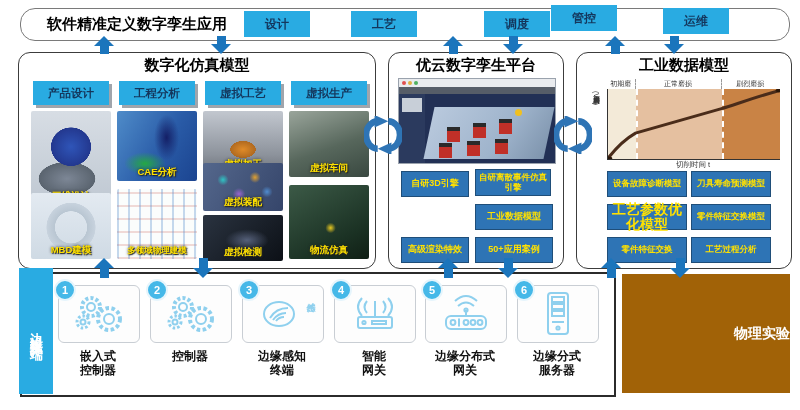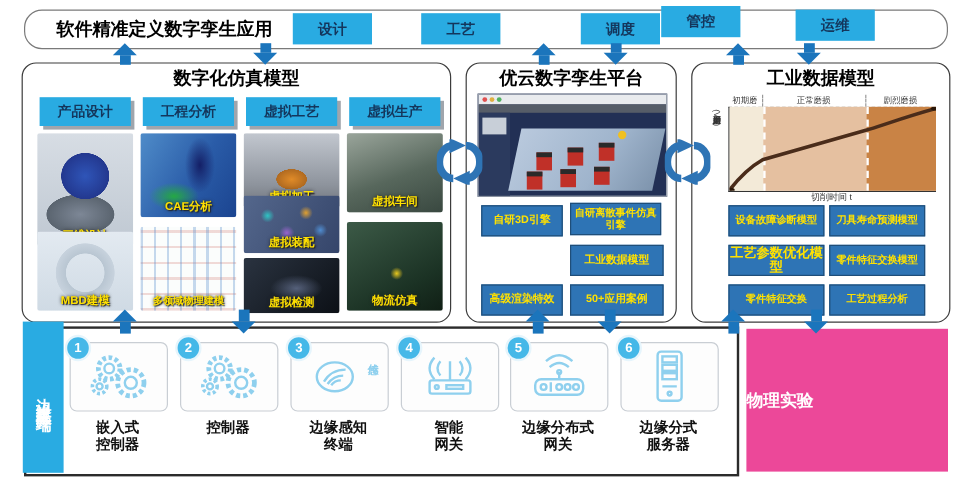--- a/index.html
+++ b/index.html
@@ -80,22 +80,22 @@
   .sidebar{position:absolute;left:19px;top:268px;width:34px;height:126px;background:#29abe2;z-index:4;
            display:flex;align-items:center;justify-content:center;}
   .sidebar span{writing-mode:vertical-rl;color:#fff;font-size:13px;font-weight:bold;letter-spacing:3px;}
   .devbox{position:absolute;top:285px;width:80px;height:56px;border:1.5px solid #c9ced4;border-radius:6px;
           background:#fdfdfd;display:flex;align-items:center;justify-content:center;}
   .badge{position:absolute;top:279px;width:18px;height:18px;border-radius:50%;background:#45b8e8;border:2px solid #e6f5fc;
          color:#fff;font-size:11px;font-weight:bold;display:flex;align-items:center;justify-content:center;z-index:5;}
   .devlabel{position:absolute;top:349px;width:96px;text-align:center;font-size:12px;font-weight:bold;color:#111;line-height:1.2;}
   .devlabel span{display:block;}
   .sensor-txt{position:absolute;writing-mode:vertical-rl;color:#8fd0ee;font-size:9px;font-weight:bold;}
-  .physical{position:absolute;left:622px;top:274px;width:168px;height:119px;background:#ec4899;
-            display:flex;align-items:center;justify-content:flex-start;color:#fff;font-size:14px;font-weight:bold;cursor:pointer;}
+  .physical{position:absolute;left:622px;top:274px;width:168px;height:119px;background:#a16207;
+            display:flex;align-items:center;justify-content:flex-end;color:#fff;font-size:14px;font-weight:bold;cursor:pointer;}
   svg.icon{stroke:#8fd0ee;fill:none;stroke-width:2;}
 </style>
 </head>
 <body>
 
 <div class="topbar">
   <div class="toptitle">软件精准定义数字孪生应用</div>
   <div class="btn-cyan" style="left:223px;top:2px">设计</div>
   <div class="btn-cyan" style="left:330px;top:2px">工艺</div>
   <div class="btn-cyan" style="left:463px;top:2px">调度</div>
@@ -222,21 +222,21 @@
       <path d="M0,99 C 6,80 11,70 16,63 L 66,28 C 72,24 85,12 100,2" fill="none" stroke="#4a2c1a" stroke-width="3" vector-effect="non-scaling-stroke"></path>
       <circle cx="0" cy="99" r="2.5" fill="#2a1608"></circle>
       <circle cx="100" cy="2" r="2.5" fill="#2a1608"></circle>
     </svg>
   </div>
   <div class="ylab">后刀面磨损量(VB)</div>
   <div class="xlab">切削时间 t</div>
 
   <div class="btn-blue" style="left:30px;top:118px;width:78px;height:24px;font-size:8.5px">设备故障诊断模型</div>
   <div class="btn-blue" style="left:114px;top:118px;width:78px;height:24px;font-size:8.5px">刀具寿命预测模型</div>
-  <div class="btn-blue" style="left:30px;top:151px;width:78px;height:24px;font-size:11px">工艺参数优化模型</div>
+  <div class="btn-blue" style="left:30px;top:151px;width:78px;height:24px;font-size:14px">工艺参数优化模型</div>
   <div class="btn-blue" style="left:114px;top:151px;width:78px;height:24px;font-size:8.5px">零件特征交换模型</div>
   <div class="btn-blue" style="left:30px;top:184px;width:78px;height:24px;font-size:8.5px">零件特征交换</div>
   <div class="btn-blue" style="left:114px;top:184px;width:78px;height:24px;font-size:8.5px">工艺过程分析</div>
 </div>
 
 <div class="arr up" style="left:93px;top:258px">
     <i class="head"></i>
     <i class="stem" style="height:10px"></i>
   </div>
 <div class="arr down" style="left:192px;top:258px">

